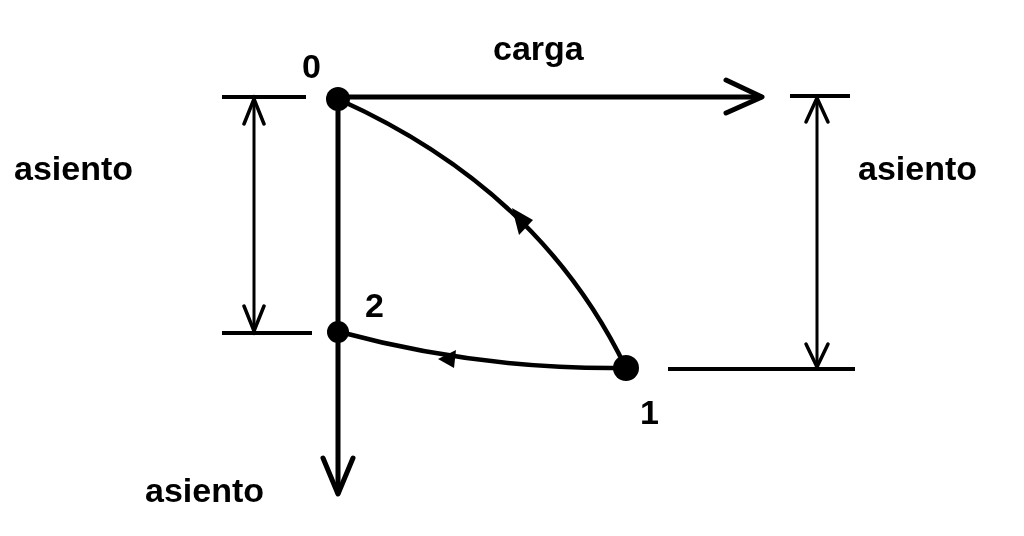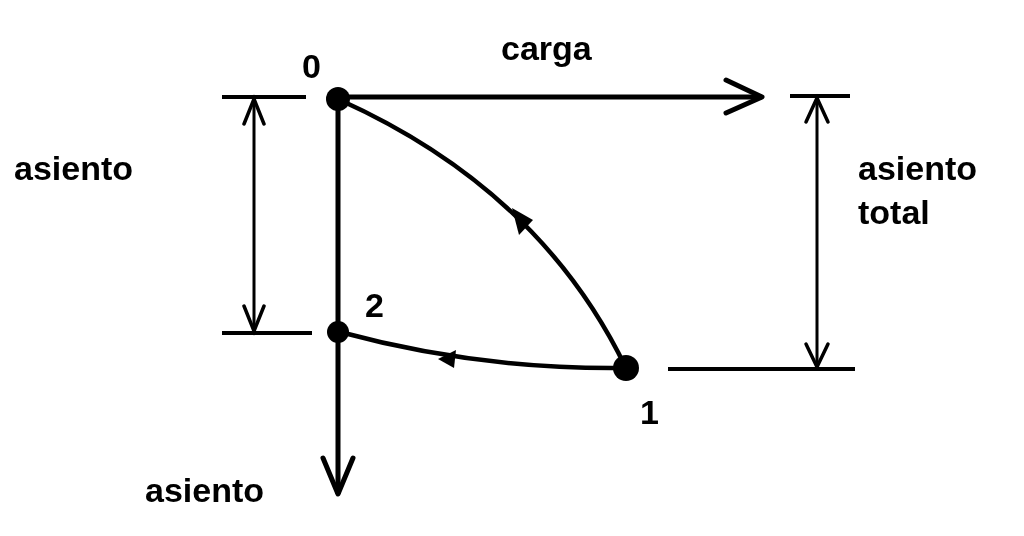--- a/index.html
+++ b/index.html
@@ -56,30 +56,29 @@
 
   <g>
     <line x1="790" y1="96" x2="850" y2="96" stroke="#000" stroke-width="4"></line>
     <line x1="668" y1="369" x2="855" y2="369" stroke="#000" stroke-width="4"></line>
     <line x1="817" y1="98" x2="817" y2="367" stroke="#000" stroke-width="3"></line>
     <polyline points="806,122 817,98 828,122" fill="none" stroke="#000" stroke-width="3.5" stroke-linecap="round"></polyline>
     <polyline points="806,344 817,367 828,344" fill="none" stroke="#000" stroke-width="3.5" stroke-linecap="round"></polyline>
   </g>
 </svg>
 
-<div class="lbl" style="left:493px; top:26px;margin-left:8px;">carga</div>
+<div class="lbl" style="left:493px; top:26px;">carga</div>
 
 <div class="lbl" style="left:145px; top:468px;">asiento</div>
 
 <div class="lbl" style="left:302px; top:44px;">0</div>
 
 <div class="lbl" style="left:640px; top:390px;">1</div>
 
 <div class="lbl" style="left:365px; top:283px;">2</div>
 
 <div class="lbl stack" style="left:14px; top:146px;">
   <span>asiento</span>
 </div>
 
 <div class="lbl stack" style="left:858px; top:146px;">
   <span>asiento</span>
-  <span>total</span>
 </div>
 
 </body></html>

